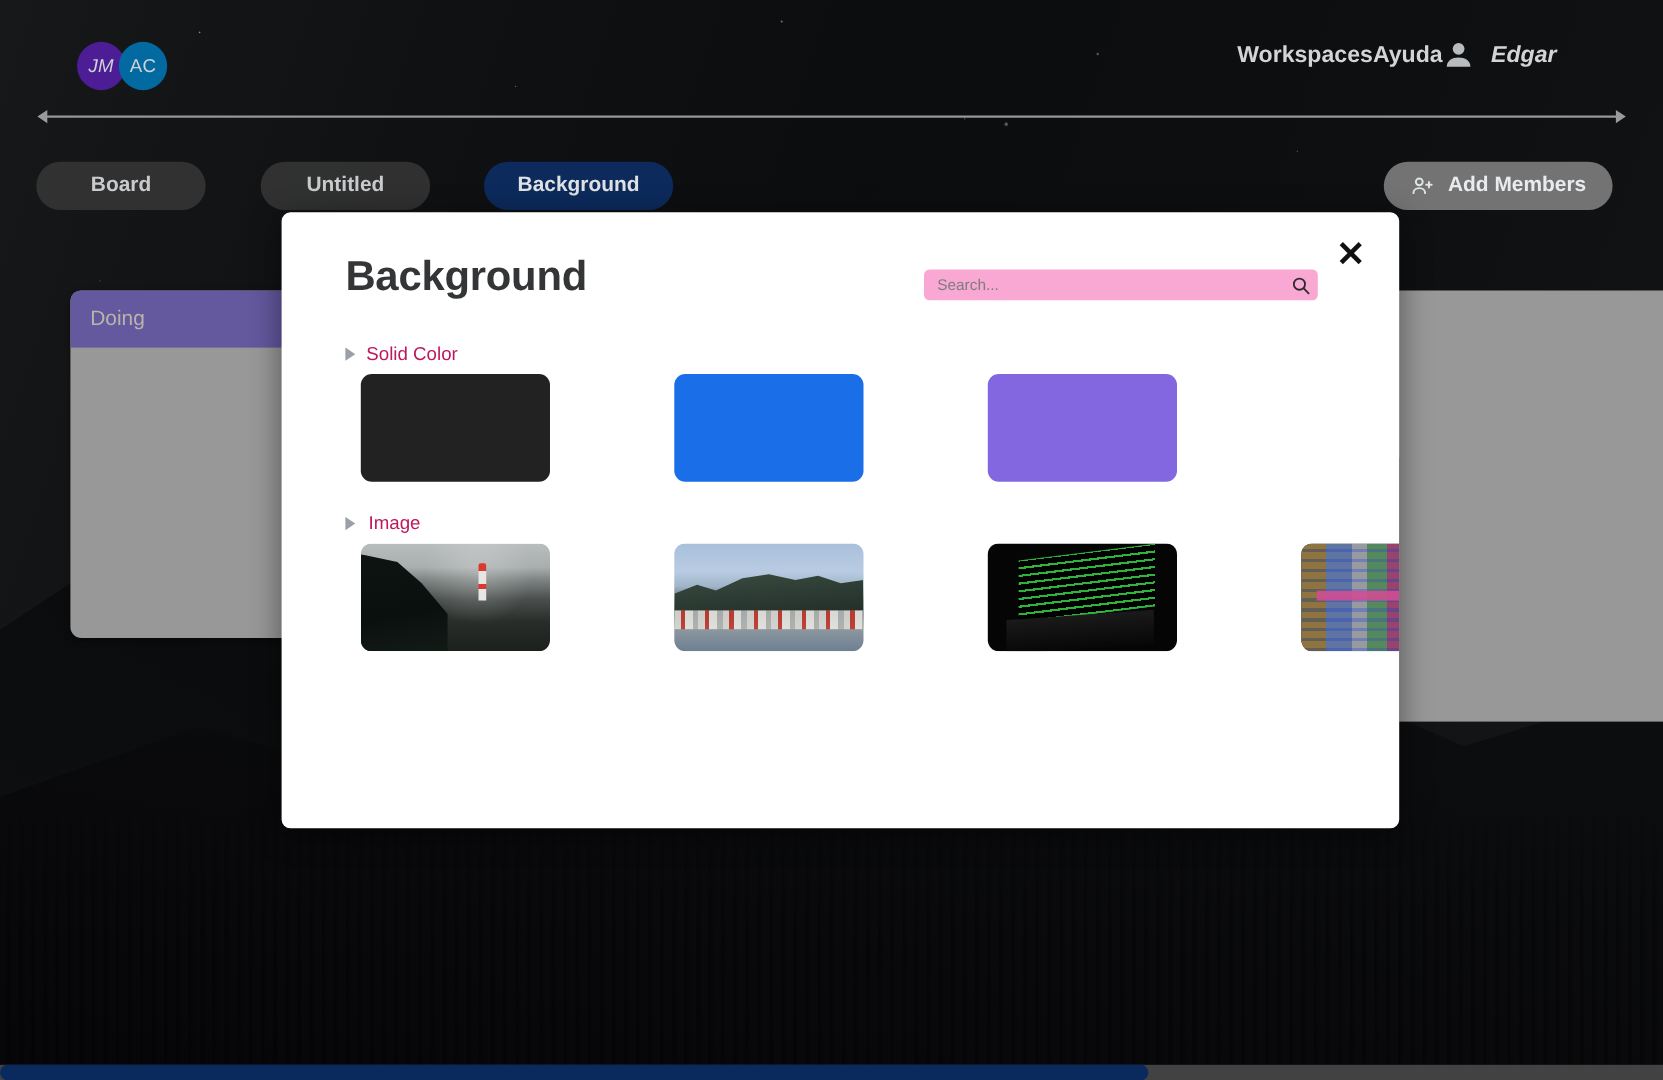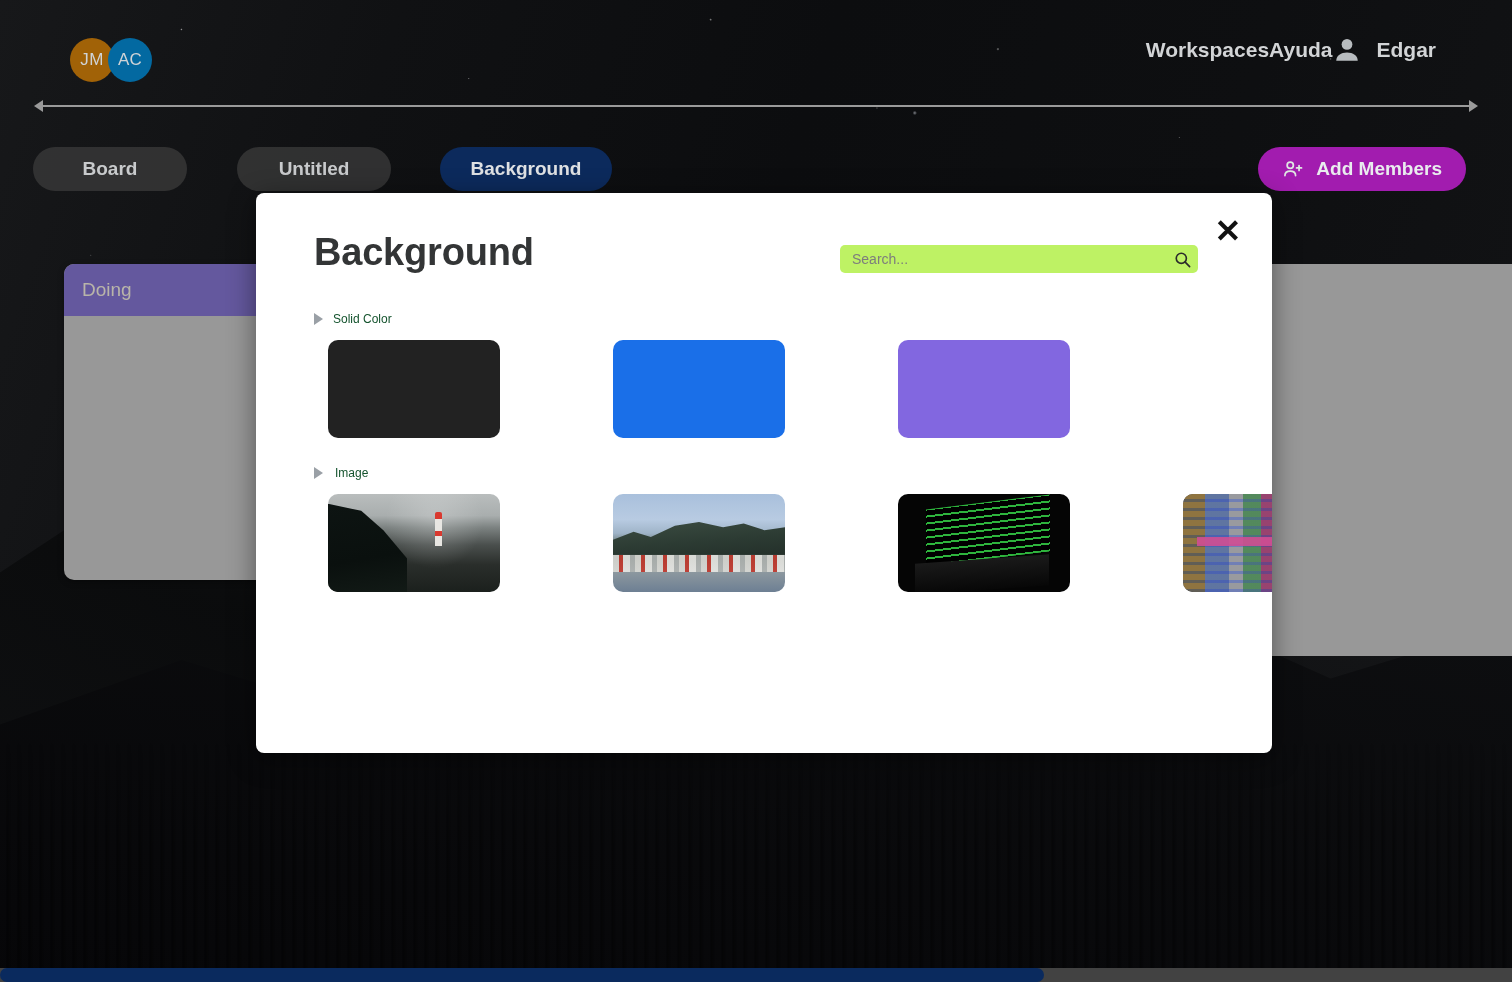--- a/index.html
+++ b/index.html
@@ -70,35 +70,35 @@
   }
   .avatars {
     position: absolute; left: 70px; top: 38px;
     display: flex; align-items: center;
   }
   .avatar {
     width: 44px; height: 44px; border-radius: 50%;
     display: flex; align-items: center; justify-content: center;
     color: #cfd3d6; font-size: 17px; letter-spacing: .3px;
   }
-  .avatar.blue  { background: #a16207; }
+  .avatar.blue  { background: #4c1d95; font-style: italic; }
   .avatar.green { background: #0369a1; margin-left: -6px; }
 
   .nav-links {
     position: absolute; right: 0; top: 0; height: 100px;
     display: flex; align-items: center; gap: 0px;
   }
   .nav-item {
     color: #d2d4d6; font-size: 21px; font-weight: 700;
     cursor: pointer; white-space: nowrap;
   }
   .nav-workspaces { }
   .nav-ayuda { }
   .user-block {
-    display: flex; align-items: center; gap: 14px; margin-right: 76px;
+    display: flex; align-items: center; gap: 14px; margin-right: 97px; font-style: italic;
   }
   .person-icon { width: 30px; height: 30px; display: block; }
   .person-icon svg { display: block; }
 
   
   .divider {
     position: absolute; left: 34px; right: 34px; top: 100px; height: 12px;
     z-index: 4;
   }
   .divider .line {
@@ -126,21 +126,21 @@
     background: rgba(58,58,58,.78);
   }
   .tab.t-board      { left: 33px;  width: 154px; }
   .tab.t-untitled   { left: 237px; width: 154px; }
   .tab.t-background { left: 440px; width: 172px; background: #0c2a5c; color: #dfe1e3; }
 
   .add-members {
     position: absolute; top: 0; right: 46px; height: 44px;
     display: flex; align-items: center; gap: 12px;
     padding: 0 24px; border-radius: 22px;
-    background: #a21caf; color: #e9ecee; font-size: 19px; font-weight: 700;
+    background: #737373; color: #e9ecee; font-size: 19px; font-weight: 700;
     cursor: pointer;
   }
   .add-members svg { display: block; }
 
   
   .board { position: absolute; top: 250px; left: 0; right: 0; bottom: 0; z-index: 2; }
   .list {
     position: absolute; top: 14px; left: 64px;
     width: 476px; height: 316px;
     background: #989898;
@@ -180,37 +180,37 @@
     font-size: 32px; font-weight: 700; color: #111;
     cursor: pointer; line-height: 1; font-family: "Liberation Sans", sans-serif;
   }
   .modal-title {
     position: absolute; left: 58px; top: 38px;
     font-size: 38px; font-weight: 700; color: #333536; letter-spacing: -.2px;
   }
   .search-wrap {
     position: absolute; left: 584px; top: 52px;
     width: 358px; height: 28px;
-    background: #bef264; border-radius: 5px;
+    background: #f9a8d4; border-radius: 5px;
     display: flex; align-items: center;
   }
   .search-wrap input {
     flex: 1; height: 100%;
     border: 0; outline: none; background: transparent;
     padding: 0 12px;
     font-family: "Liberation Sans", sans-serif;
     font-size: 14px; color: #3b3b3b;
   }
   .search-wrap input::placeholder { color: #7d7d7d; }
   .search-ico { width: 32px; display: flex; align-items: center; justify-content: center; }
 
   .section-label {
     position: absolute; left: 58px;
     display: flex; align-items: center; gap: 10px;
-    font-size: 12px; color: #14532d;
+    font-size: 17px; color: #be185d;
   }
   .section-label .caret {
     width: 0; height: 0;
     border-top: 6px solid transparent;
     border-bottom: 6px solid transparent;
     border-left: 9px solid #9aa0a6;
   }
   .sec-solid { top: 119px; }
   .sec-image { top: 273px; gap: 12px; }
 

